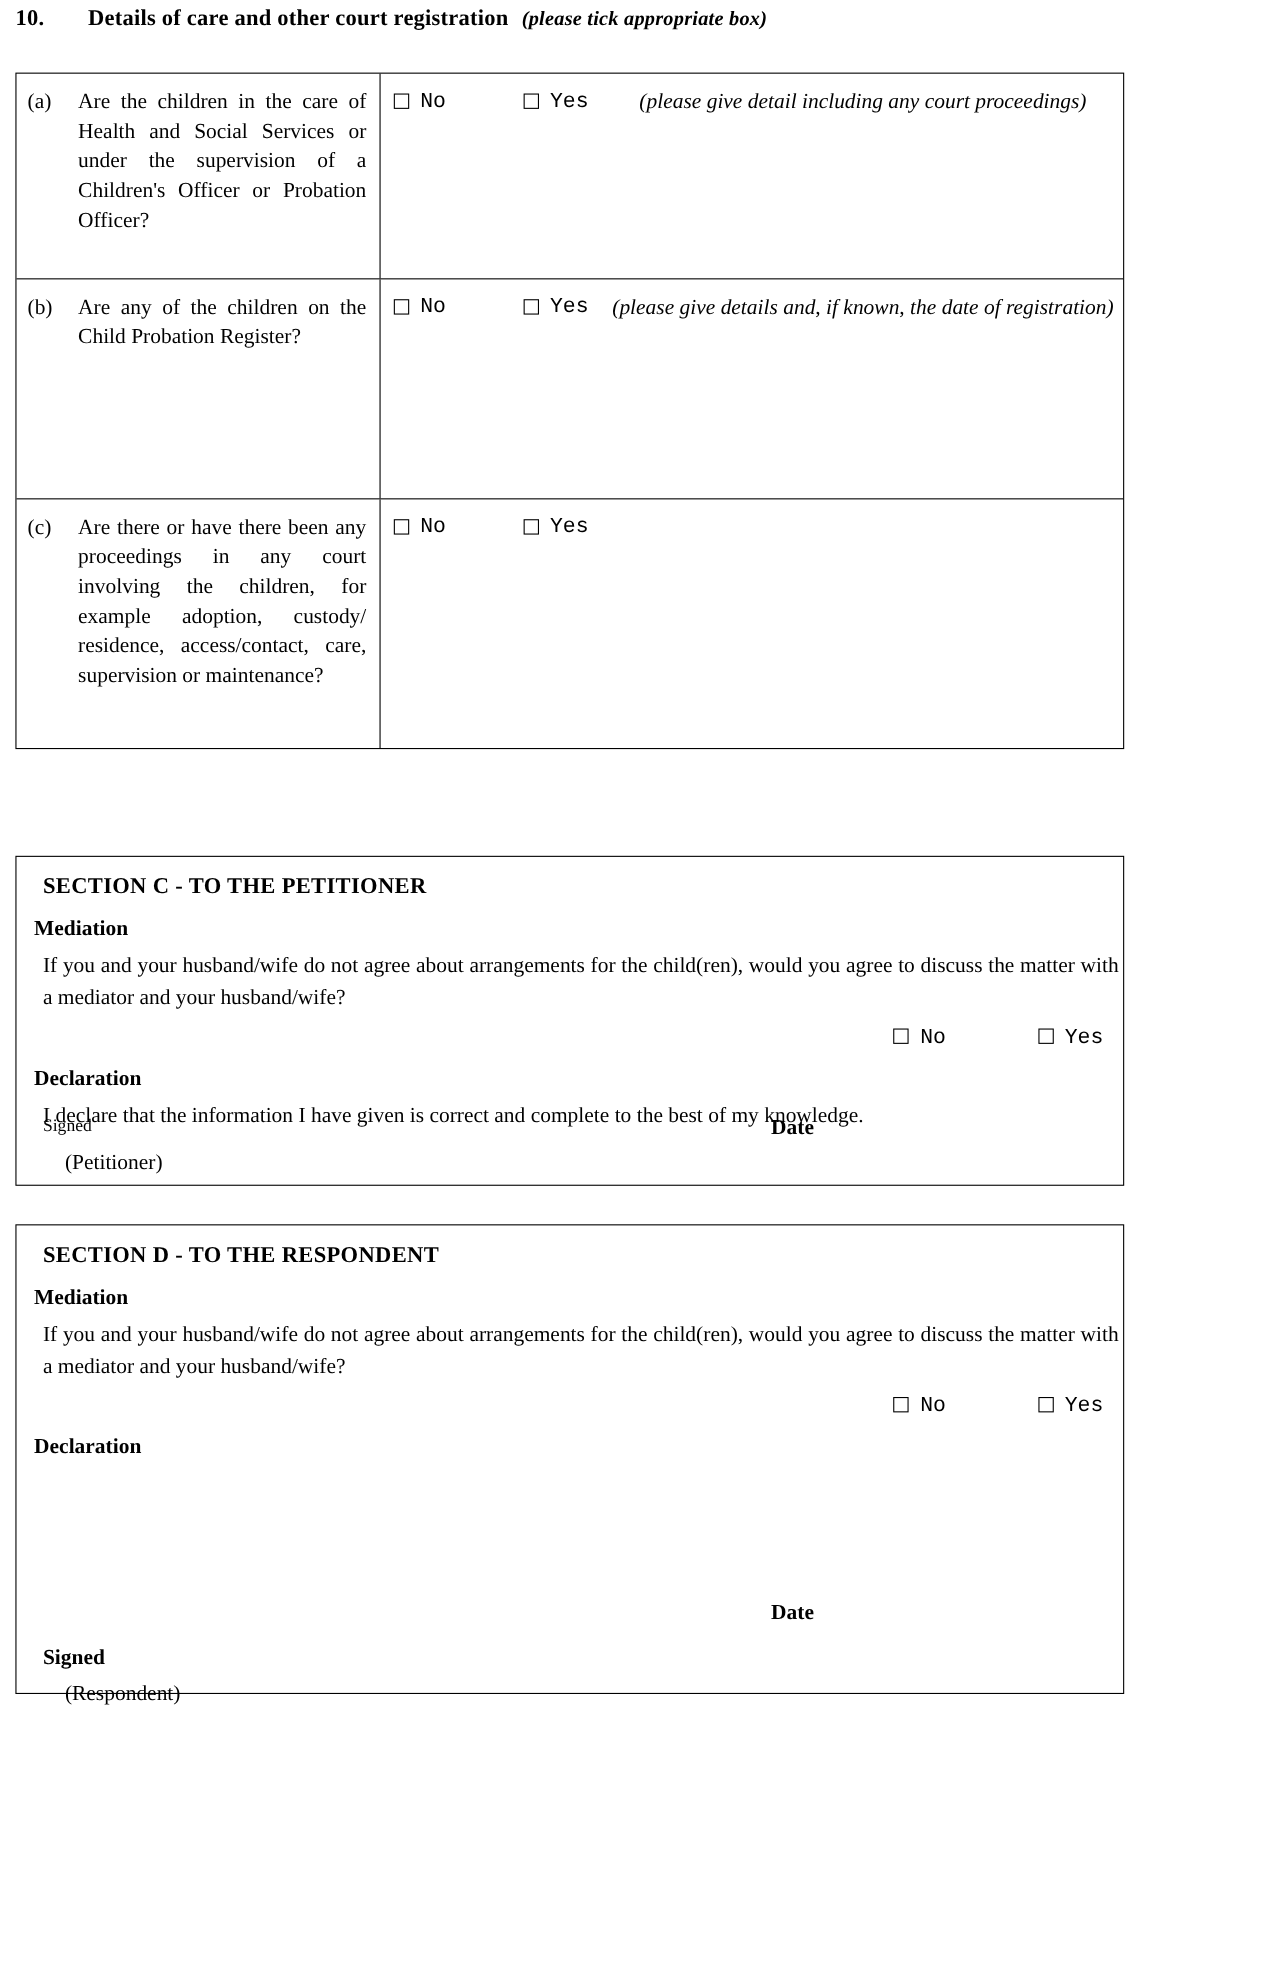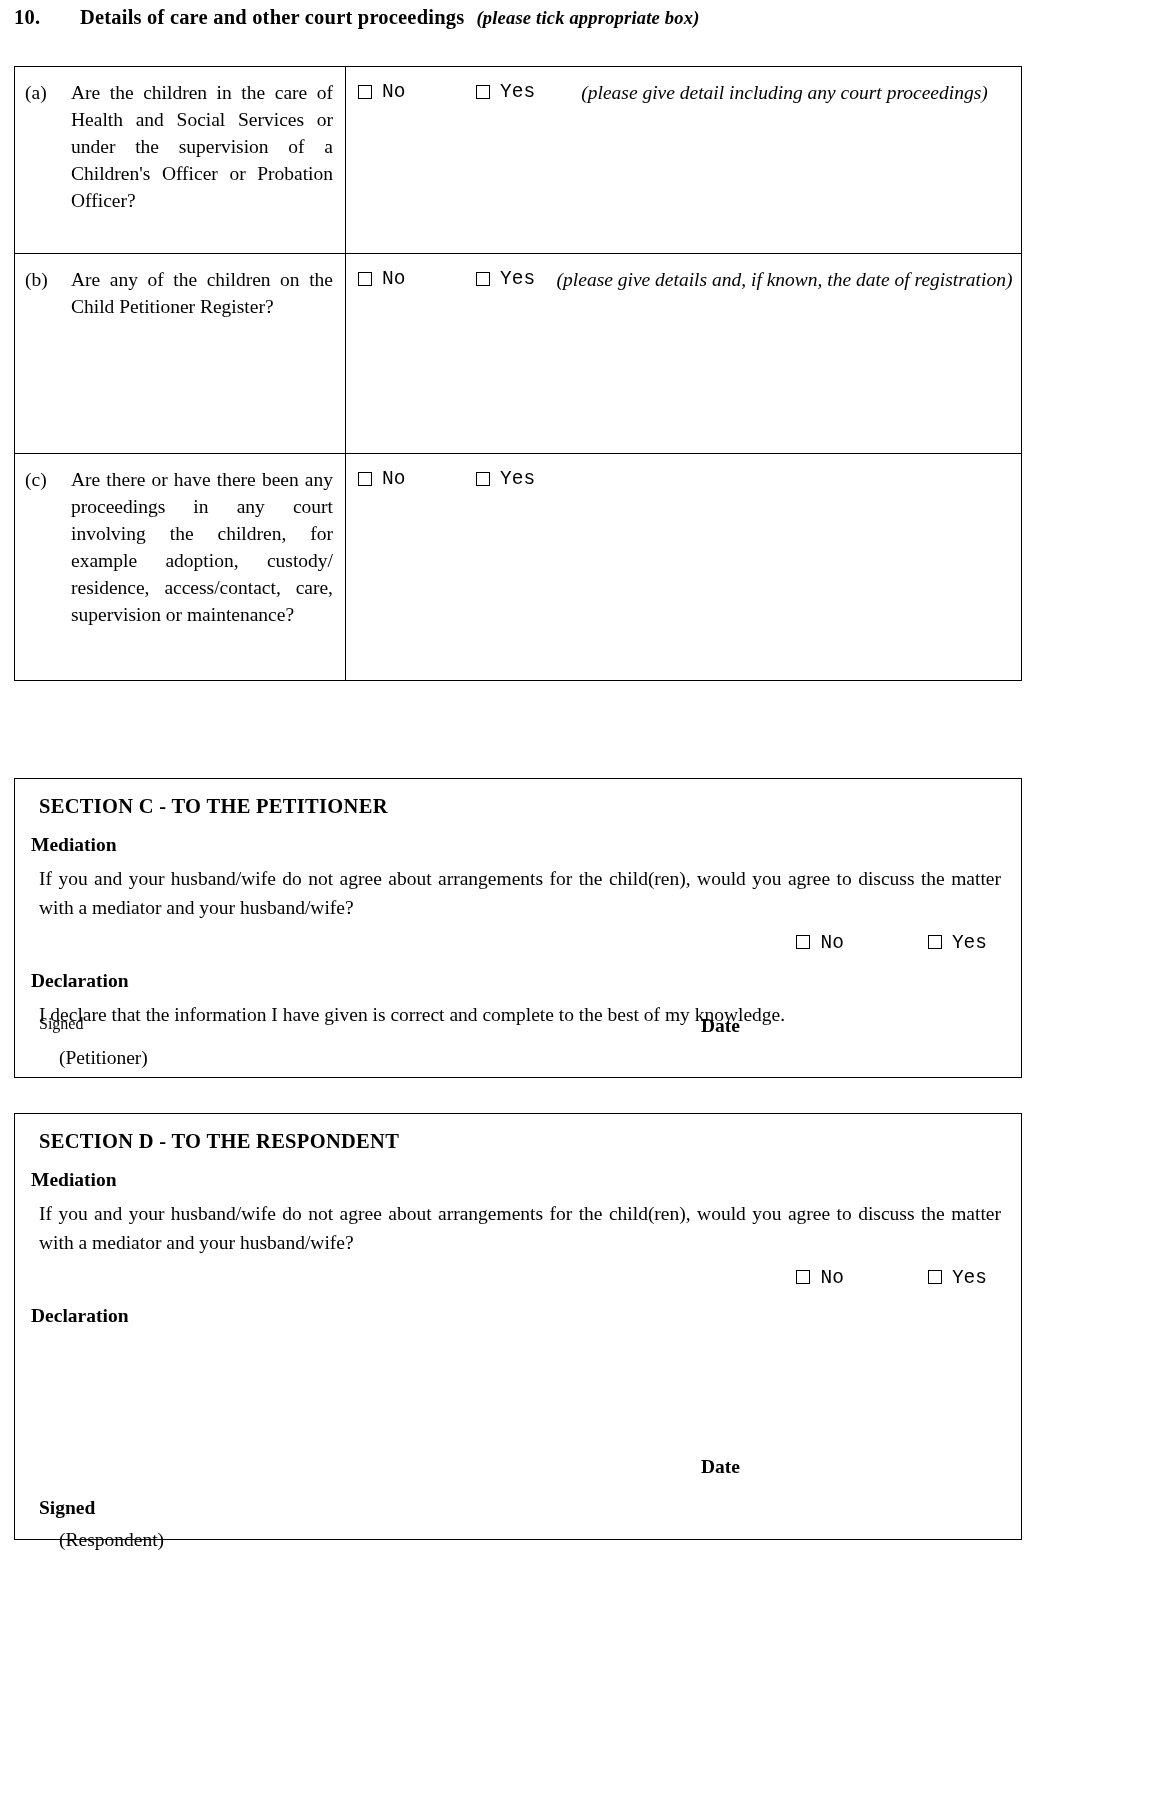--- a/index.html
+++ b/index.html
@@ -134,21 +134,21 @@
   .row-b { min-height: 200px; }
   .row-c { min-height: 226px; }
 
   
   .sec-box {
     position: absolute;
     left: 14px;
     width: 1008px;
     border: 1.7px solid #000;
     box-sizing: border-box;
-    padding: 14px 16px 10px 16px;
+    padding: 14px 0 10px 16px;
   }
   #section-c { top: 778px; height: 300px; }
   #section-d { top: 1113px; height: 427px; }
 
   .sec-title {
     font-size: 20.5px;
     font-weight: bold;
     letter-spacing: 0.3px;
     margin: 2px 0 16px 8px;
   }
@@ -181,21 +181,21 @@
   .sig-sub { font-weight: normal; font-size: 19.5px; margin-left: 24px; }
 
   .abs { position: absolute; }
 </style>
 </head>
 <body>
 
 <div class="page">
 
   <div class="q-heading">
-    <span class="q-num">10.</span><span>Details of care and other court proceedings</span><span class="q-italic">(please tick appropriate box)</span>
+    <span class="q-num">10.</span><span>Details of care and other court registration</span><span class="q-italic">(please tick appropriate box)</span>
   </div>
 
   <div class="q-table">
 
     <div class="q-row row-a">
       <div class="q-left">
         <div class="inner">
           <span class="marker">(a)</span>
           <span class="body">Are the children in the care of Health and Social Services or under the supervision of a Children's Officer or Probation Officer?</span>
         </div>
@@ -212,21 +212,21 @@
           </span>
           <span class="hint">(please give detail including any court proceedings)</span>
         </div>
       </div>
     </div>
 
     <div class="q-row row-b">
       <div class="q-left">
         <div class="inner">
           <span class="marker">(b)</span>
-          <span class="body">Are any of the children on the Child Petitioner Register?</span>
+          <span class="body">Are any of the children on the Child Probation Register?</span>
         </div>
       </div>
       <div class="q-right">
         <div class="ansline">
           <span class="opt opt-no">
             <span class="cbox"></span>
             <span>No</span>
           </span>
           <span class="opt opt-yes">
             <span class="cbox"></span>

